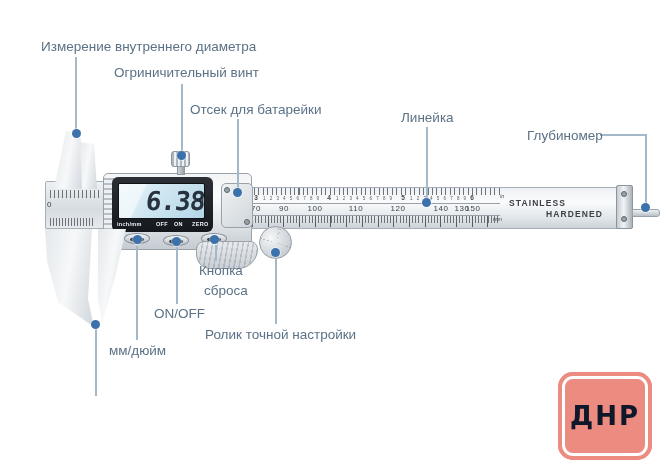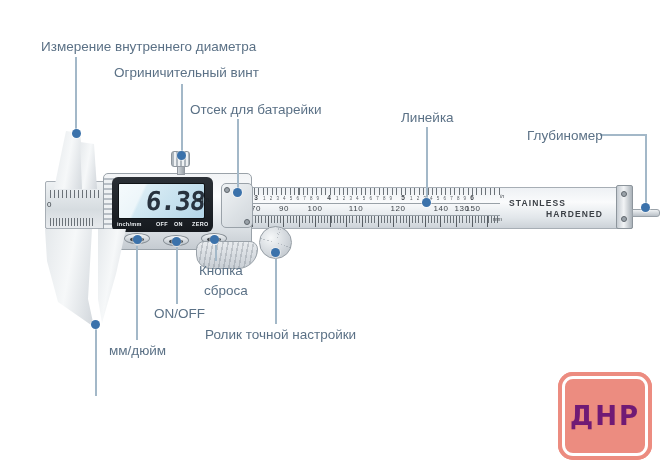--- a/index.html
+++ b/index.html
@@ -81,21 +81,21 @@
   #endcap{left:616px;top:185px;width:17px;height:44px;border-radius:2px;border:1px solid #8d959c;
           background:linear-gradient(90deg,#c6ccd2,#f2f4f6 45%,#aab2b9);}
   #depthrod{left:632px;top:209px;width:28px;height:8px;border:1px solid #9aa2a9;border-radius:0 3px 3px 0;
             background:linear-gradient(180deg,#eef1f3,#b9c0c7);}
 
   
   #wm{left:558px;top:372px;width:94px;height:88px;background:#ec8c80;border-radius:15px;
       box-shadow:inset 0 0 0 2px #ec8c80;}
   #wm .inner{position:absolute;inset:4px;border:3px solid #fff;border-radius:11px;
       display:flex;flex-direction:column;align-items:center;justify-content:center;}
-  #wm .wl{position:static;color:#701a75;font-weight:800;font-size:26px;line-height:29px;letter-spacing:2px;
+  #wm .wl{position:static;color:#0f172a;font-weight:800;font-size:26px;line-height:29px;letter-spacing:2px;
       font-family:"DejaVu Sans",sans-serif;text-shadow:0 0 1px #e07a70;}
 </style>
 </head>
 <body>
 
 <div id="stage">
 
   <div id="beam"></div>
   <div class="ticksA" style="left:254px;top:188px;width:246px;height:7px;"></div>
   <div class="hairline" style="left:252px;top:203px;width:248px;"></div>

